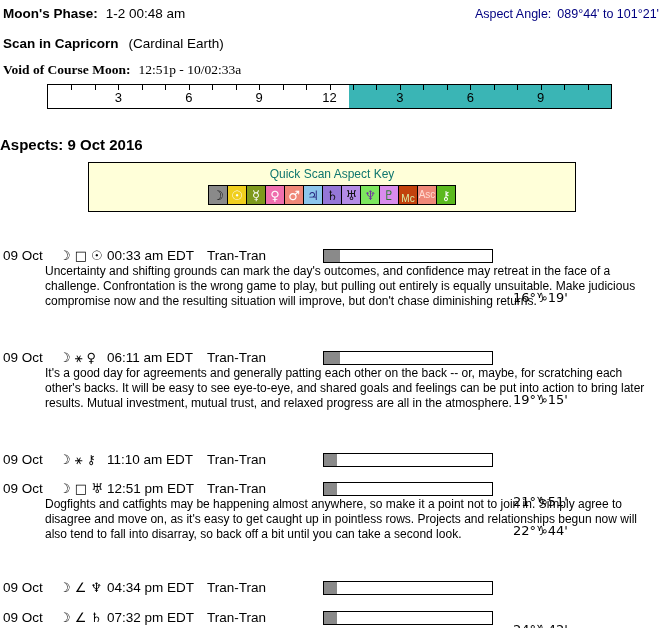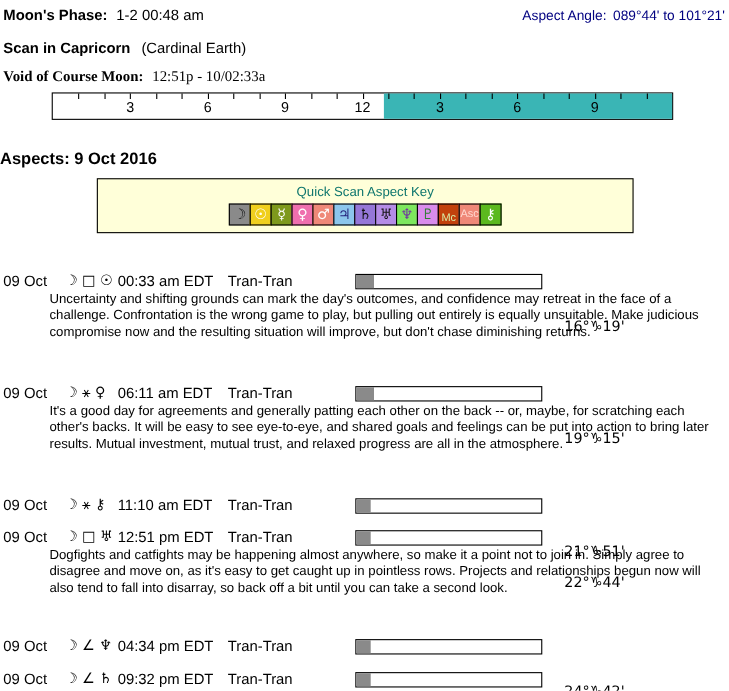--- a/index.html
+++ b/index.html
@@ -203,20 +203,20 @@
       <span class="c-time">04:34 pm EDT</span>
       <span class="c-type">Tran-Tran</span>
       <span class="c-bar">
         <span class="c-fill" style="display: block; width: 8%;"></span>
       </span>
       <span class="c-deg">24°♑42'</span>
     </div>
     <div class="arow" style="top: 610px;">
       <span class="c-date">09 Oct</span>
       <span class="c-gl"><span class="p1">☽</span><span class="asp">∠</span><span class="p2">♄</span></span>
-      <span class="c-time">09:32 pm EDT</span>
+      <span class="c-time">07:32 pm EDT</span>
       <span class="c-type">Tran-Tran</span>
       <span class="c-bar">
         <span class="c-fill" style="display: block; width: 8%;"></span>
       </span>
       <span class="c-deg">27°♑19'</span>
     </div>
   </div>
 
 </body></html>

